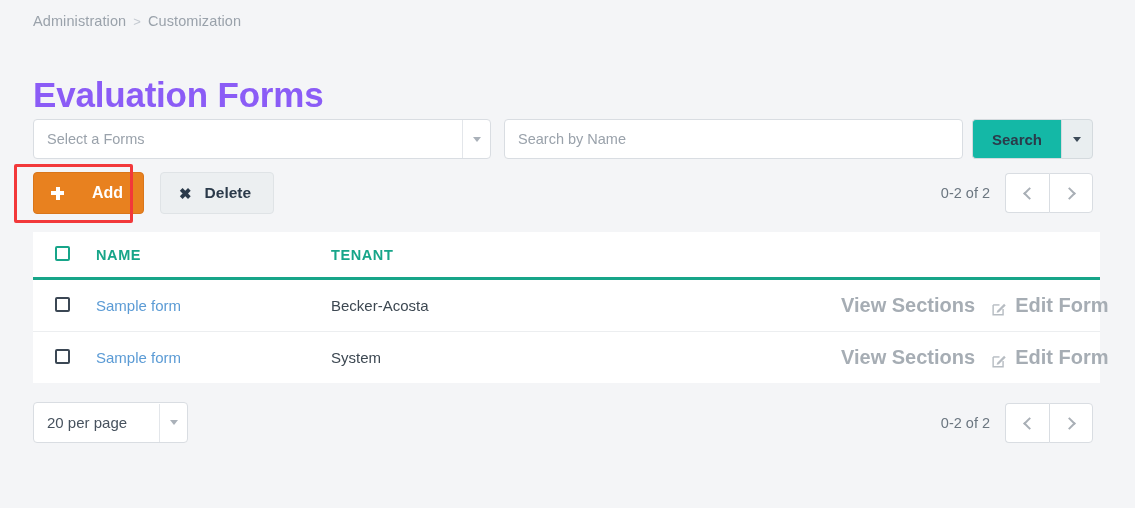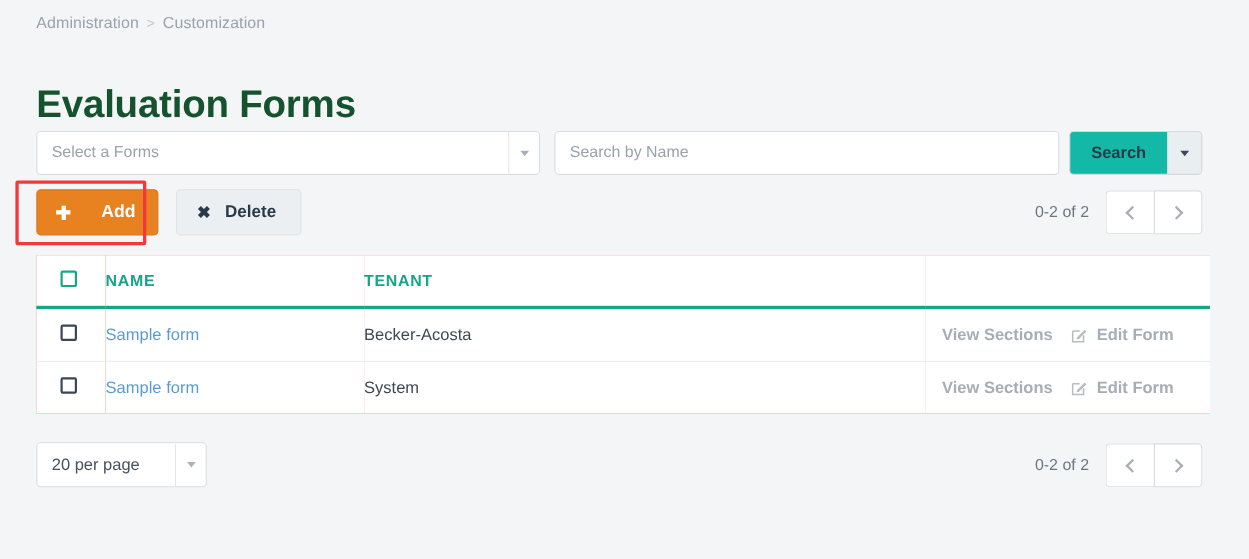--- a/index.html
+++ b/index.html
@@ -26,21 +26,21 @@
   }
   .breadcrumb .crumb { color: #9aa2ab; }
   .breadcrumb .sep {
     color: #c3c9d0; margin: 0 7px; font-size: 13px;
   }
 
   
   .page-title {
     position: absolute; left: 33px; top: 51px;
     font-size: 35px; font-weight: bold;
-    color: #14532d;
+    color: #8b5cf6;
     letter-spacing: -.2px;
     line-height: 1.2;
     white-space: nowrap;
   }
 
   
   .filter-row {
     position: absolute; left: 33px; top: 119px;
     width: 1060px; height: 40px;
   }
@@ -188,21 +188,21 @@
     width: 9px; height: 9px;
     border-top: 2.2px solid #a9afb6;
     border-right: 2.2px solid #a9afb6;
   }
   .chev.left  { transform: rotate(-135deg); margin-left: 3px; }
   .chev.right { transform: rotate(45deg); margin-right: 3px; }
 
   
   .table-panel {
     position: absolute; left: 33px; top: 232px;
-    width: 1067px; background: #ef4444;
+    width: 1067px; background: #0f172a;
   }
   table.grid {
     width: 100%; border-collapse: collapse;
     table-layout: fixed;
   }
   table.grid th {
     text-align: left;
     font-size: 14.5px; font-weight: bold;
     color: #17a589;
     letter-spacing: .6px;
@@ -239,21 +239,21 @@
     font-size: 15px;
     text-decoration: none;
     cursor: pointer;
   }
   .actions-wrap {
     display: inline-flex; align-items: center; gap: 17px;
     justify-content: flex-end;
   }
   .act-link {
     color: #a6adb4;
-    font-size: 15px; font-weight: bold;
+    font-size: 20px; font-weight: bold;
     text-decoration: none;
     cursor: pointer;
     display: inline-flex; align-items: center; gap: 8px;
     white-space: nowrap;
   }
   .edit-icon { display: inline-block; width: 15px; height: 15px; }
 
   
   .footer {
     position: absolute; left: 33px; top: 402px;

